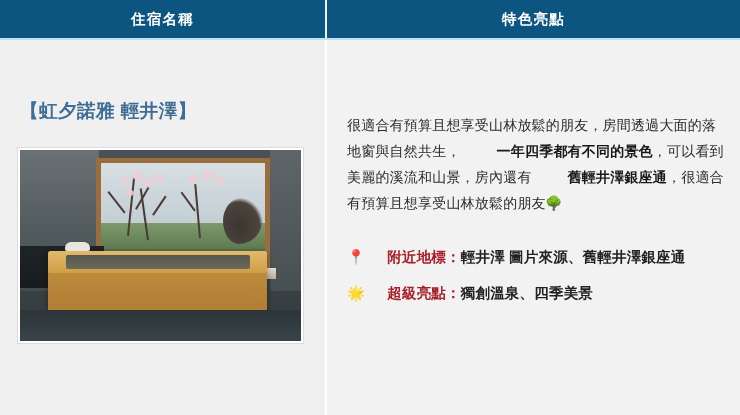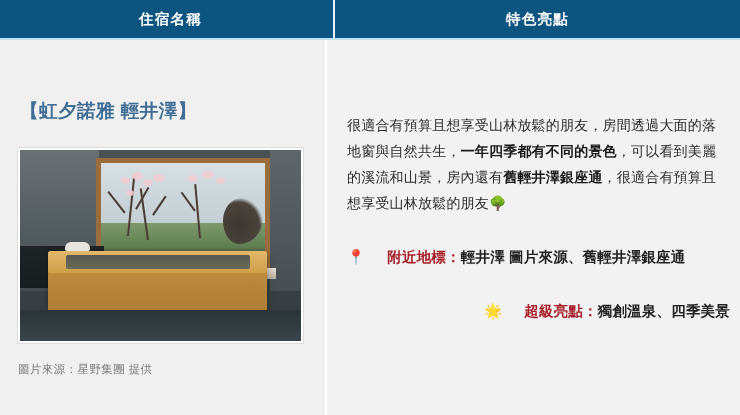--- a/index.html
+++ b/index.html
@@ -26,21 +26,20 @@
     background: #f0f0f0;
   }
 
   
   .header-row {
     display: flex;
     height: 38px;
     flex: 0 0 38px;
     background: #0c5580;
     border-bottom: 2px solid #bfe3f2;
-    padding-left: 8px;
   }
   .header-cell {
     display: flex;
     align-items: center;
     justify-content: center;
     color: #ffffff;
     font-size: 14.5px;
     font-weight: bold;
     letter-spacing: 1.2px;
     height: 100%;
@@ -238,35 +237,35 @@
   .desc {
     position: absolute;
     left: 20px;
     right: 16px;
     top: 72px;
     font-size: 14px;
     line-height: 26px;
     color: #2b2b2b;
     letter-spacing: 0.2px;
   }
-  .desc b { font-weight: bold; color: #1a1a1a; }
+  .desc b { font-weight: bold; color: #1a1a1a; margin-left: 36px; }
 
   .highlight-line {
     position: absolute;
     left: 20px;
     right: 10px;
     font-size: 14.5px;
     line-height: 22px;
     font-weight: bold;
     color: #222222;
     letter-spacing: 0.2px;
     white-space: nowrap;
   }
   .highlight-line.line-1 { top: 206px; }
-  .highlight-line.line-2 { top: 260px; text-align: right; }
+  .highlight-line.line-2 { top: 242px; }
   .hl-label { color: #a8202a; padding-left: 20px; }
   .hl-emoji { font-family: "DejaVu Sans", sans-serif; margin-right: 2px; }
 </style>
 </head>
 <body>
 
 <div class="table-wrap">
 
   <div class="header-row" style="background: rgb(12, 85, 128);">
     <div class="header-cell col-left" style="color: rgb(255, 255, 255);">住宿名稱</div>
@@ -321,21 +320,20 @@
           <div class="tub">
             <div class="tub-rim"></div>
             <div class="tub-water"></div>
           </div>
           <div class="spout"></div>
 
           <div class="floor"></div>
         </div>
       </div>
 
-      <div class="photo-caption">圖片來源：星野集團 提供</div>
     </div>
 
     <div class="cell-right">
 
       <div class="desc"><span>很適合有預算且想享受山林放鬆的朋友，房間透過大面的落地窗與自然共生，</span><b>一年四季都有不同的景色</b><span>，可以看到美麗的溪流和山景，房內還有</span><b>舊輕井澤銀座通</b><span>，很適合有預算且想享受山林放鬆的朋友</span><span>🌳</span></div>
 
       <div class="highlight-line line-1">
         <span class="hl-emoji">📍</span><span class="hl-label" style="color: rgb(168, 32, 42);">附近地標：</span><span>輕井澤 圖片來源、舊輕井澤銀座通</span>
       </div>
 

